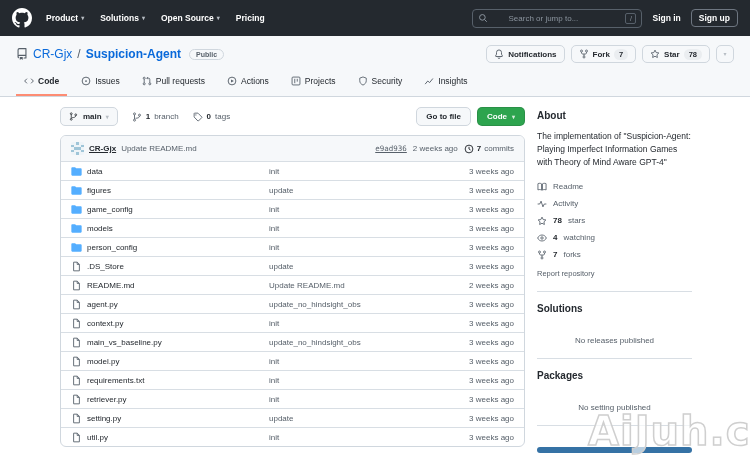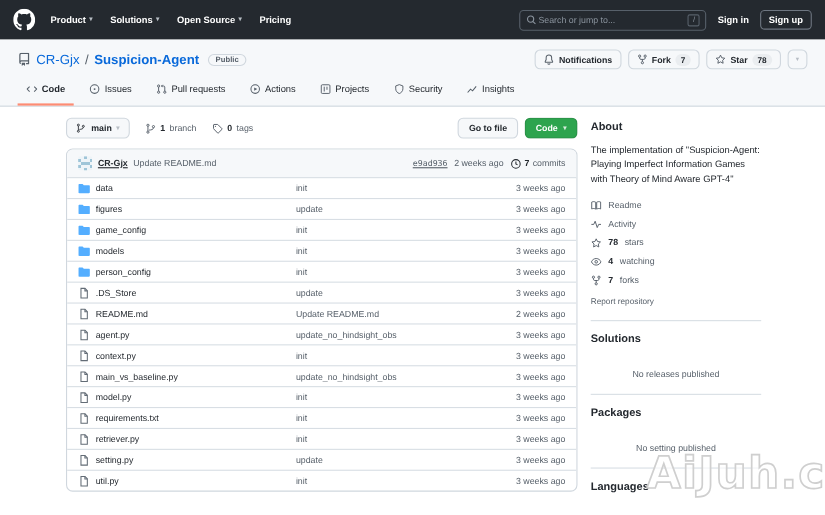--- a/index.html
+++ b/index.html
@@ -6,21 +6,21 @@
   body { font-family:"Liberation Sans", sans-serif; background:#fff; }
   .screen { position:relative; width:750px; height:456px; overflow:hidden; background:#fff; color:#24292f; }
 
   
   .topnav { display:flex; align-items:center; height:36px; background:#24292f; padding:0 12px; gap:14px; }
   .gh-logo { width:20px; height:20px; flex:0 0 auto; }
   .topnav-items { display:flex; align-items:center; gap:16px; }
   .topnav-item { color:#fff; font-size:8.5px; font-weight:bold; cursor:pointer; display:flex; align-items:center; gap:3px; }
   .caret { font-size:6px; color:#b7bdc4; line-height:1; }
   .topnav-right { margin-left:auto; display:flex; align-items:center; gap:10px; }
-  .searchbox { display:flex; align-items:center; width:170px; height:19px; border:1px solid #57606a; border-radius:4px; padding:0 5px; gap:1px; background:#24292f; }
+  .searchbox { display:flex; align-items:center; width:170px; height:19px; border:1px solid #57606a; border-radius:4px; padding:0 5px; gap:20px; background:#24292f; }
   .searchbox input { flex:1; background:transparent; border:none; outline:none; color:#c9d1d9; font-size:8px; font-family:"Liberation Sans", sans-serif; min-width:0; }
   .searchbox input::placeholder { color:#8b949e; }
   .slash-key { border:1px solid #57606a; border-radius:2px; color:#8b949e; font-size:7px; width:11px; height:11px; display:flex; align-items:center; justify-content:center; }
   .signin { color:#fff; font-size:8.5px; font-weight:bold; text-decoration:none; }
   .signup { color:#fff; font-size:8.5px; font-weight:bold; text-decoration:none; border:1px solid #6e7681; border-radius:4px; padding:3px 7px; }
 
   
   .repo-header { background:#f6f8fa; border-bottom:1px solid #d0d7de; padding:9px 16px 0 16px; }
   .repo-title-row { display:flex; align-items:center; gap:5px; }
   .repo-title-row .icon12 { color:#57606a; }
@@ -595,21 +595,20 @@
         <h2 class="sb-title">Solutions</h2>
         <p class="sb-empty">No releases published</p>
       </section>
 
       <section class="sb-section">
         <h2 class="sb-title">Packages</h2>
         <p class="sb-empty">No setting published</p>
       </section>
 
       <section class="sb-section">
-        <h2 class="sb-title">Languages</h2>
         <div class="lang-bar"></div>
         <div class="lang-legend">
           <span class="lang-dot"></span>
           <span class="lang-name">Python</span>
           <span class="lang-pct">100.0%</span>
         </div>
       </section>
     </aside>
   </div>
 

